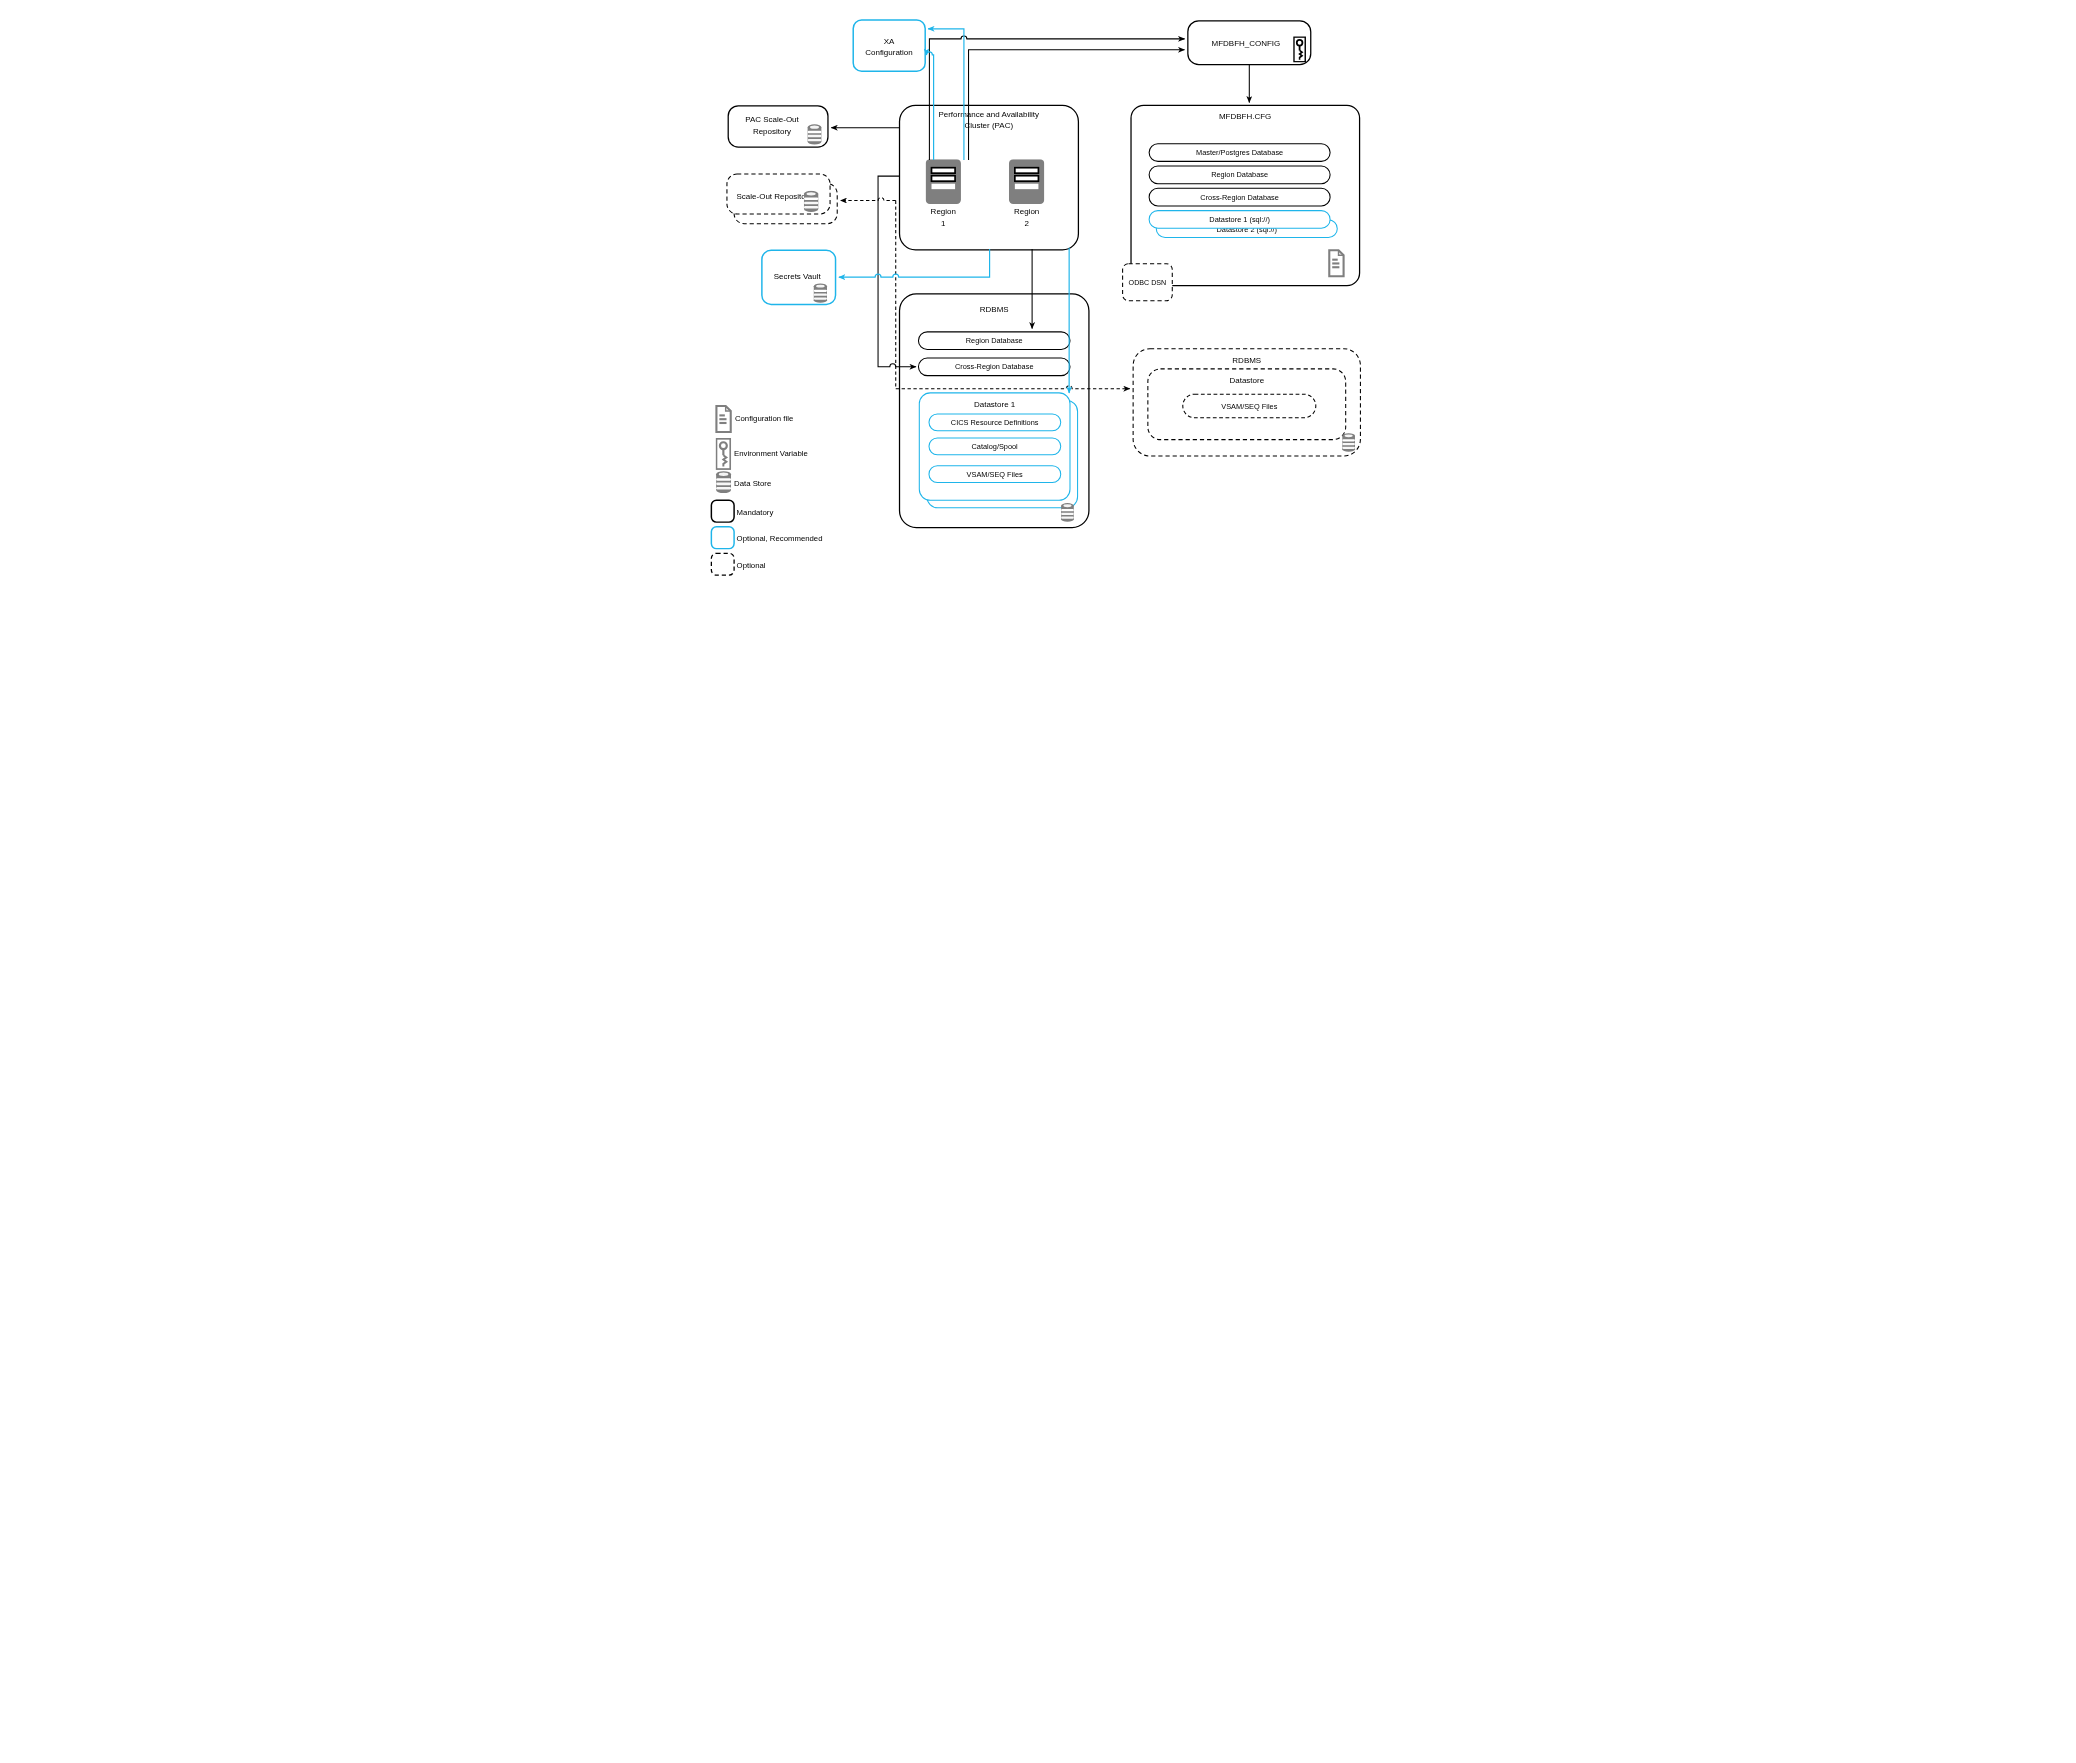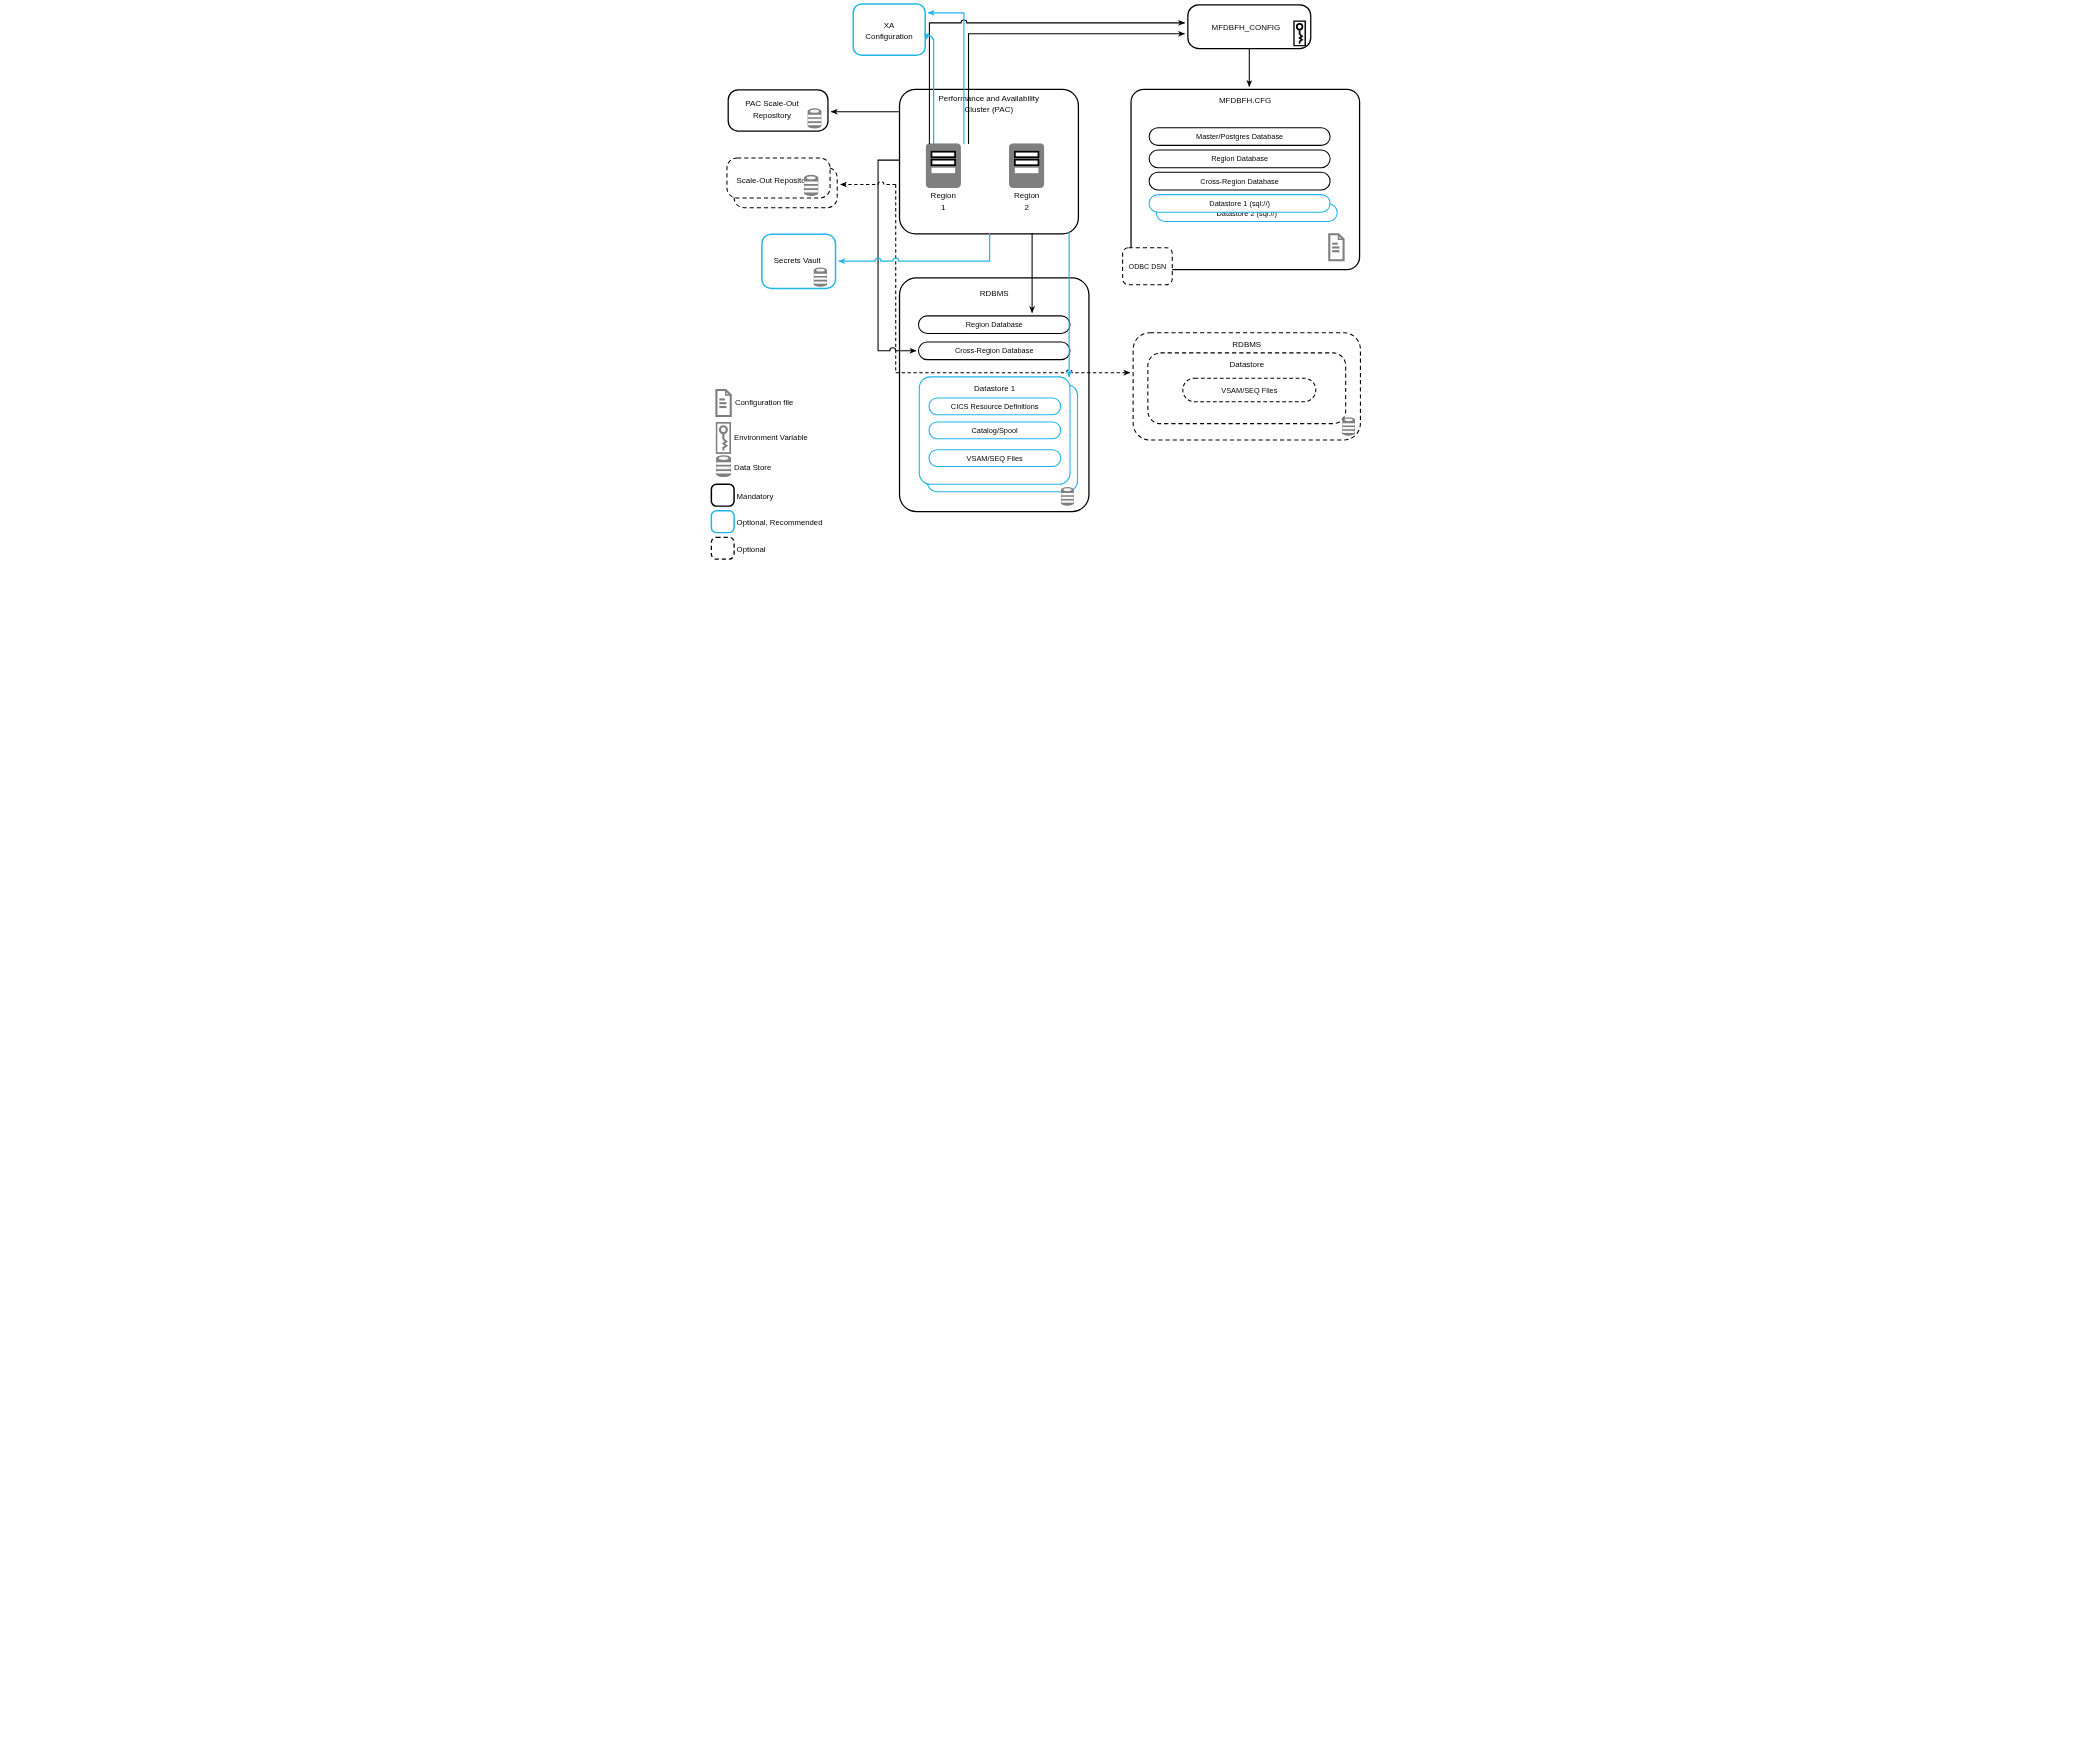--- a/index.html
+++ b/index.html
@@ -1,16 +1,16 @@
 <!DOCTYPE html>
 <html style="font-size:6.7px"><head>
 <meta charset="utf-8">
 <style>
   html,body{margin:0;padding:0;background:#ffffff;}
-  .canvas{width:660px;height:561px;position:relative;margin:0 auto;text-decoration:underline;}
+  .canvas{width:660px;height:561px;position:relative;margin:16px auto;text-decoration:underline;}
   svg{display:block;}
   text{font-family:"Liberation Sans",sans-serif;fill:#000;}
   .t-node{font-size:19px;}
   .t-pill{font-size:17.5px;}
   .t-small{font-size:17px;}
   .t-legend{font-size:18.5px;}
   .mid{text-anchor:middle;}
   .box-black{fill:#fff;stroke:#000;stroke-width:3;}
   .box-cyan{fill:#fff;stroke:#1FB5EA;stroke-width:3.5;}
   .box-dash{fill:#fff;stroke:#000;stroke-width:2.5;stroke-dasharray:10 7;}

